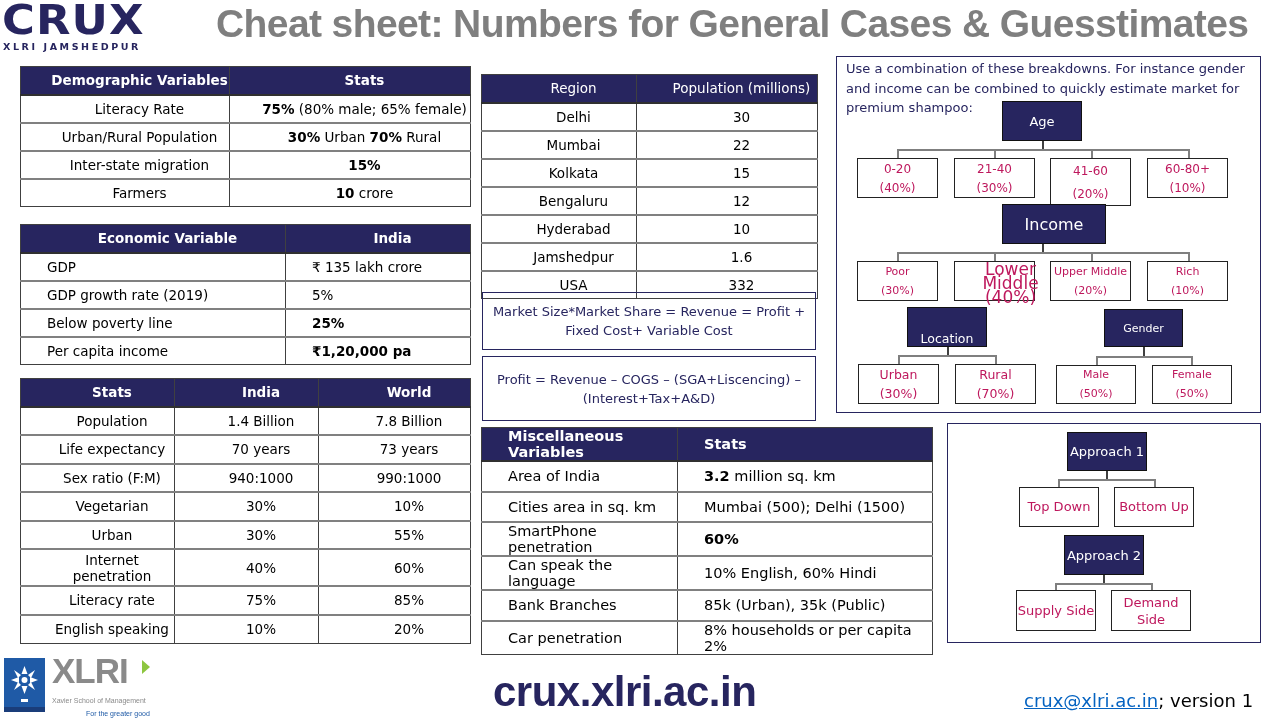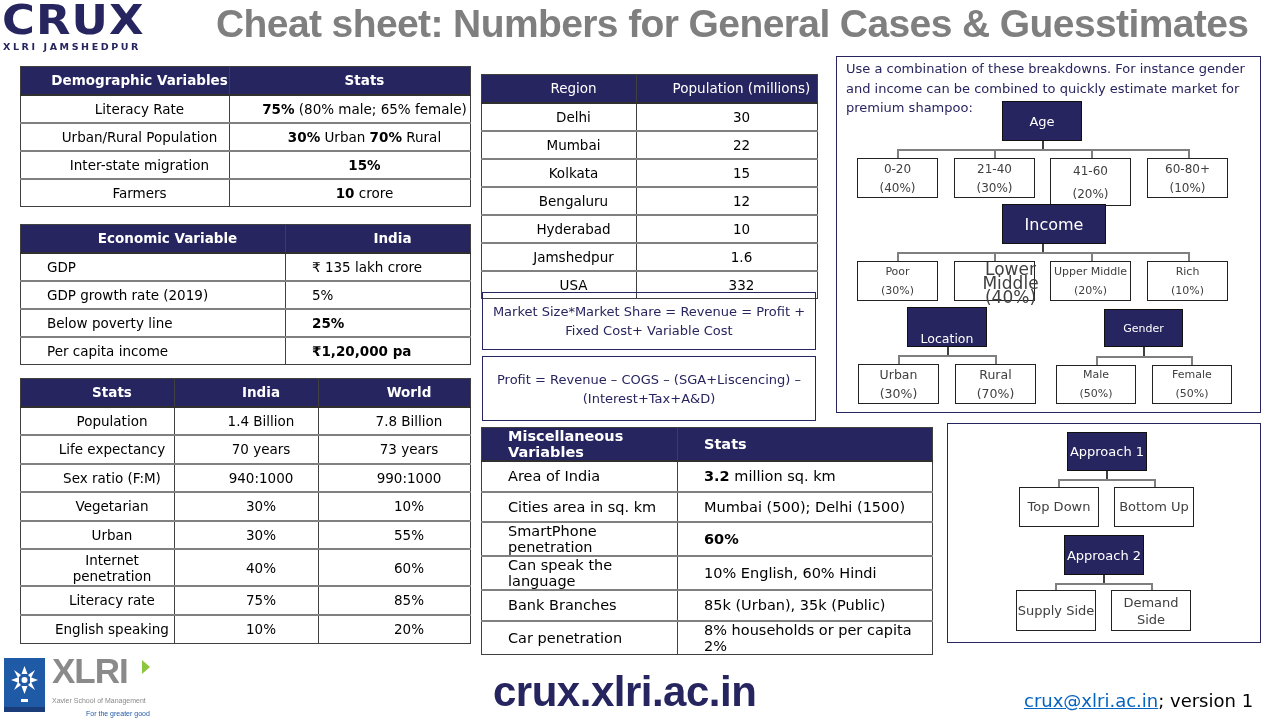--- a/index.html
+++ b/index.html
@@ -36,21 +36,21 @@
   .f1 { left: 482px; top: 292px; width: 334px; height: 58px; }
   .f2 { left: 482px; top: 356px; width: 334px; height: 65px; }
 
   
   .panel { border: 1.5px solid #27255f; }
   .p1 { left: 836px; top: 56px; width: 425px; height: 357px; }
   .p2 { left: 947px; top: 423px; width: 314px; height: 220px; }
   .intro { left: 846px; top: 59px; width: 414px; font-family: "DejaVu Sans", sans-serif; font-size: 13px; color: #27255f; line-height: 19.5px; }
 
   .node-dark { position: absolute; background: #27255f; border: 1px solid #111; color: #fff; font-family: "DejaVu Sans", sans-serif; display: flex; align-items: center; justify-content: center; text-align: center; }
-  .node-light { position: absolute; background: #fff; border: 1px solid #222; color: #404040; font-family: "DejaVu Sans", sans-serif; display: flex; flex-direction: column; align-items: center; justify-content: space-around; text-align: center; line-height: 14px; }
+  .node-light { position: absolute; background: #fff; border: 1px solid #222; color: #be185d; font-family: "DejaVu Sans", sans-serif; display: flex; flex-direction: column; align-items: center; justify-content: space-around; text-align: center; line-height: 14px; }
   .line { position: absolute; background: #7f7f7f; }
   .vline { position: absolute; background: #404040; width: 1.5px; }
 
   .footer-url { left: 493px; top: 668px; font-family: "Liberation Sans", sans-serif; font-weight: bold; font-size: 42px; color: #27255f; letter-spacing: -0.5px; }
   .footer-contact { left: 1024px; top: 690px; font-family: "DejaVu Sans", sans-serif; font-size: 18px; color: #000; white-space: nowrap; }
   .footer-contact a { color: #0563c1; text-decoration: underline; }
 
   .xlri-logo { left: 2px; top: 657px; width: 150px; height: 62px; }
   .xlri-emblem { position: absolute; left: 2px; top: 1px; width: 41px; height: 49px; background: #1f5aa6; }
   .xlri-emblem-band { position: absolute; left: 2px; top: 50px; width: 41px; height: 5px; background: #1a3d7a; }

